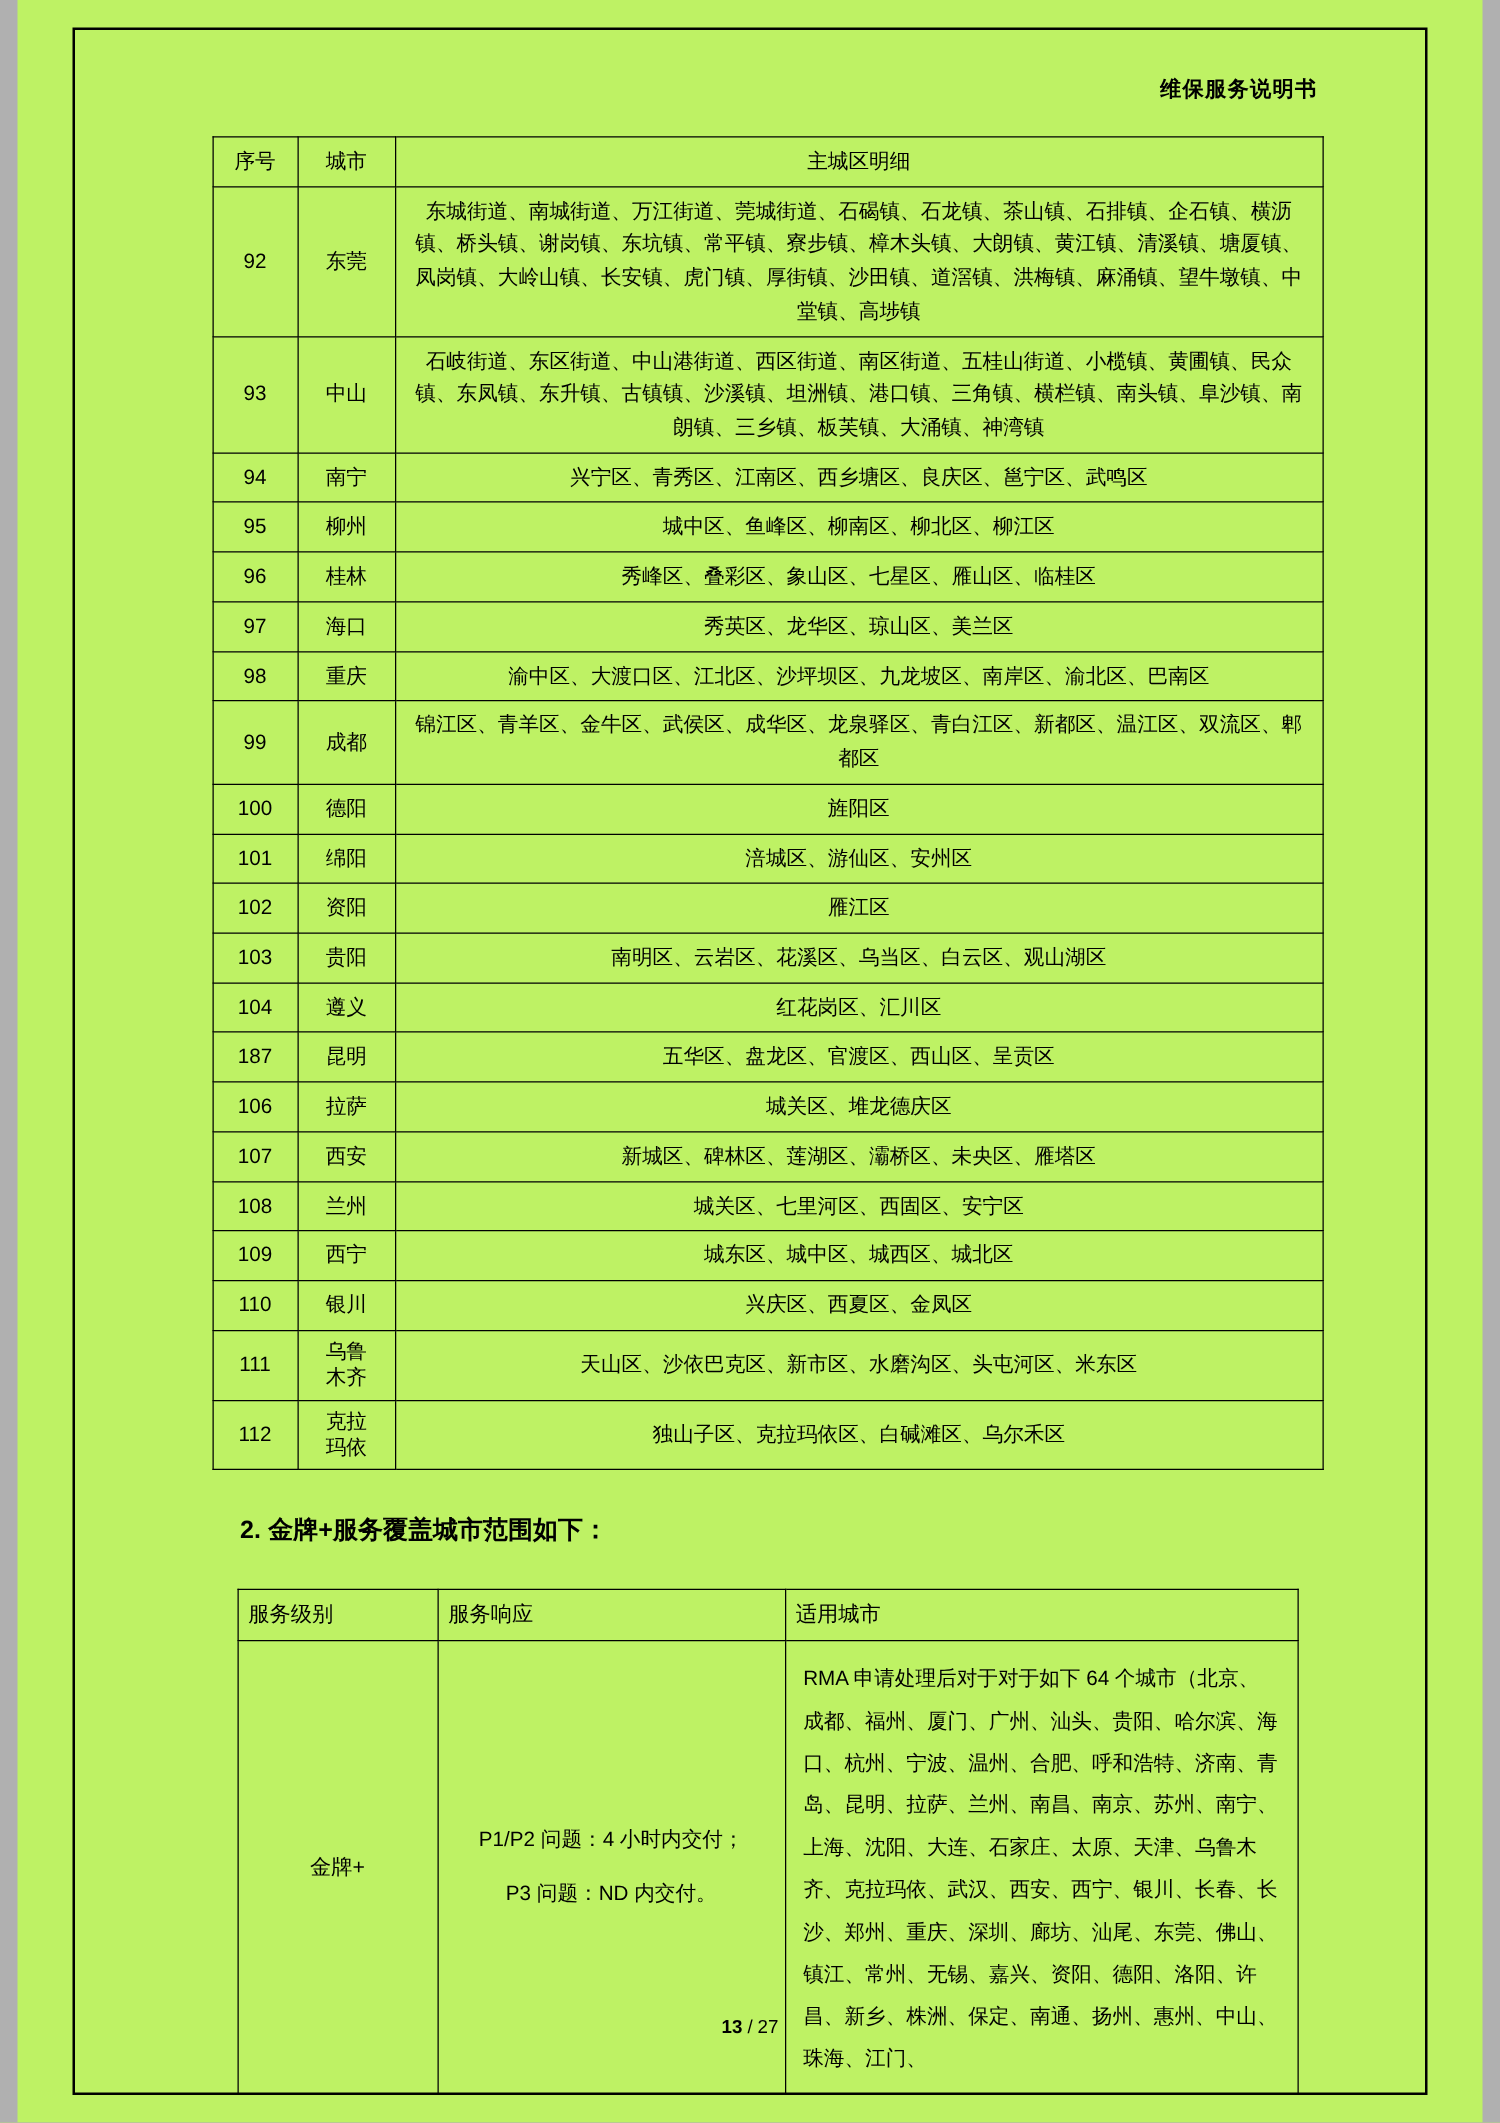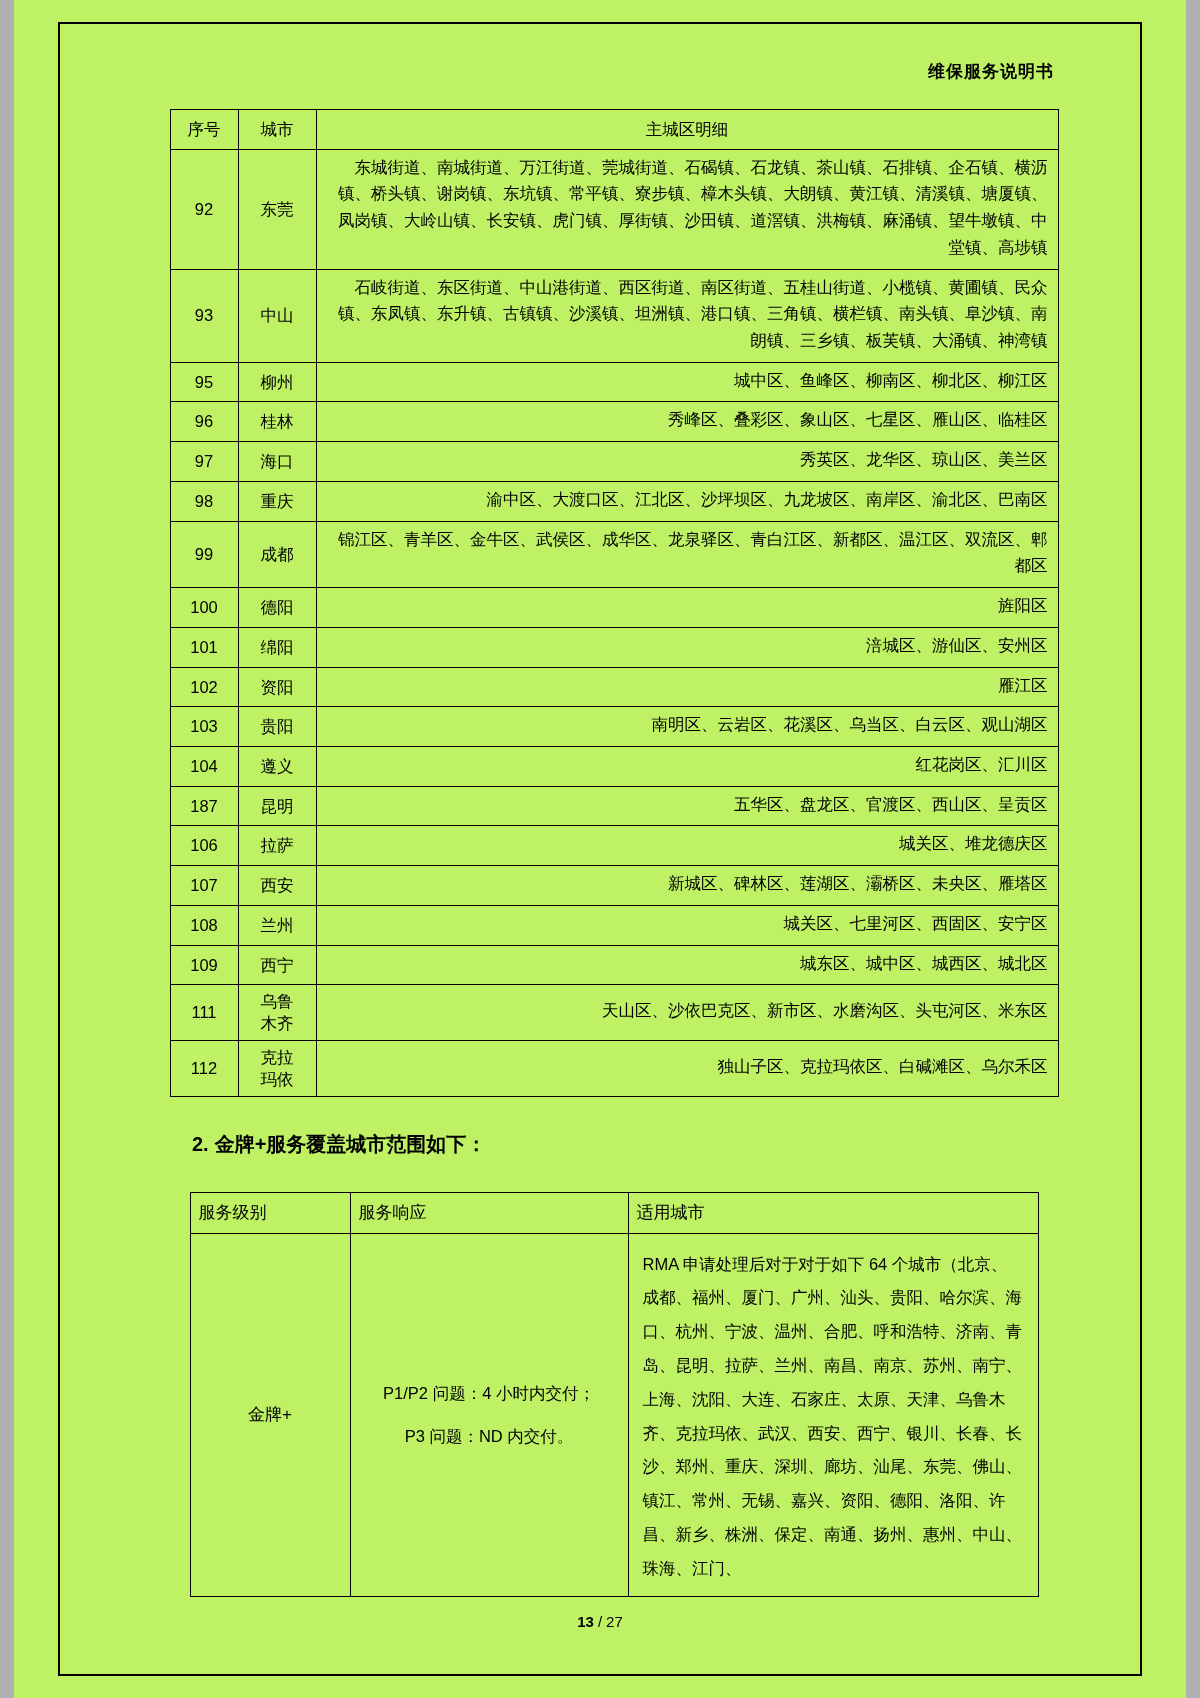--- a/index.html
+++ b/index.html
@@ -69,24 +69,23 @@
   .tbl-city col.c-city { width: 78px; }
   .tbl-city col.c-detail { width: 742px; }
   .tbl-city td.idx, .tbl-city td.city {
     text-align: center;
   }
   .tbl-city th {
     text-align: center;
     font-weight: normal;
   }
   .tbl-city td.detail {
-    text-align: right;
+    text-align: center;
     padding-left: 10px;
     padding-right: 10px;
-    font-family: Liberation Mono, monospace;
   }
   .tbl-city td.city.stack {
     line-height: 1.3;
   }
 
   
   .section-title {
     font-size: 20px;
     font-weight: bold;
     margin: 34px 0 34px 88px;
@@ -166,20 +165,25 @@
           <td class="idx">92</td>
           <td class="city">东莞</td>
           <td class="detail">东城街道、南城街道、万江街道、莞城街道、石碣镇、石龙镇、茶山镇、石排镇、企石镇、横沥镇、桥头镇、谢岗镇、东坑镇、常平镇、寮步镇、樟木头镇、大朗镇、黄江镇、清溪镇、塘厦镇、凤岗镇、大岭山镇、长安镇、虎门镇、厚街镇、沙田镇、道滘镇、洪梅镇、麻涌镇、望牛墩镇、中堂镇、高埗镇</td>
         </tr>
         <tr>
           <td class="idx">93</td>
           <td class="city">中山</td>
           <td class="detail">石岐街道、东区街道、中山港街道、西区街道、南区街道、五桂山街道、小榄镇、黄圃镇、民众镇、东凤镇、东升镇、古镇镇、沙溪镇、坦洲镇、港口镇、三角镇、横栏镇、南头镇、阜沙镇、南朗镇、三乡镇、板芙镇、大涌镇、神湾镇</td>
         </tr>
         <tr>
+          <td class="idx">94</td>
+          <td class="city">南宁</td>
+          <td class="detail">兴宁区、青秀区、江南区、西乡塘区、良庆区、邕宁区、武鸣区</td>
+        </tr>
+        <tr>
           <td class="idx">95</td>
           <td class="city">柳州</td>
           <td class="detail">城中区、鱼峰区、柳南区、柳北区、柳江区</td>
         </tr>
         <tr>
           <td class="idx">96</td>
           <td class="city">桂林</td>
           <td class="detail">秀峰区、叠彩区、象山区、七星区、雁山区、临桂区</td>
         </tr>
         <tr>
@@ -239,20 +243,25 @@
         </tr>
         <tr>
           <td class="idx">108</td>
           <td class="city">兰州</td>
           <td class="detail">城关区、七里河区、西固区、安宁区</td>
         </tr>
         <tr>
           <td class="idx">109</td>
           <td class="city">西宁</td>
           <td class="detail">城东区、城中区、城西区、城北区</td>
+        </tr>
+        <tr>
+          <td class="idx">110</td>
+          <td class="city">银川</td>
+          <td class="detail">兴庆区、西夏区、金凤区</td>
         </tr>
         <tr>
           <td class="idx">111</td>
           <td class="city stack">乌鲁<br>木齐</td>
           <td class="detail">天山区、沙依巴克区、新市区、水磨沟区、头屯河区、米东区</td>
         </tr>
         <tr>
           <td class="idx">112</td>
           <td class="city stack">克拉<br>玛依</td>
           <td class="detail">独山子区、克拉玛依区、白碱滩区、乌尔禾区</td>

